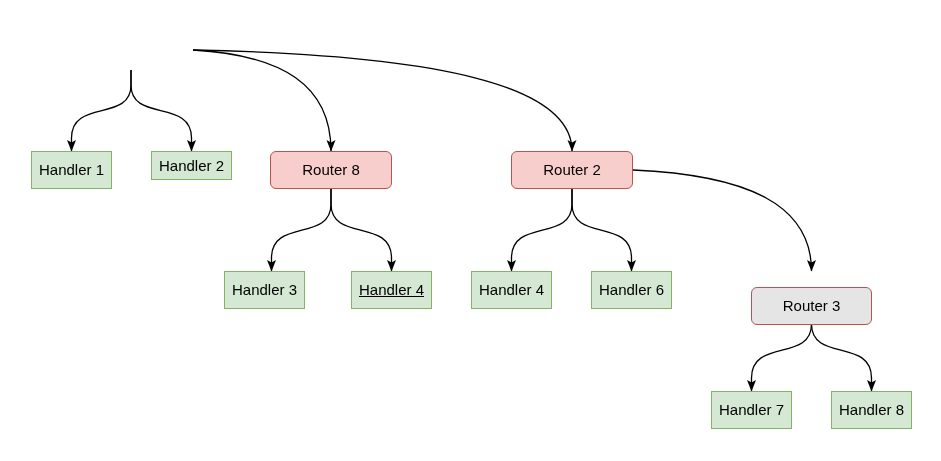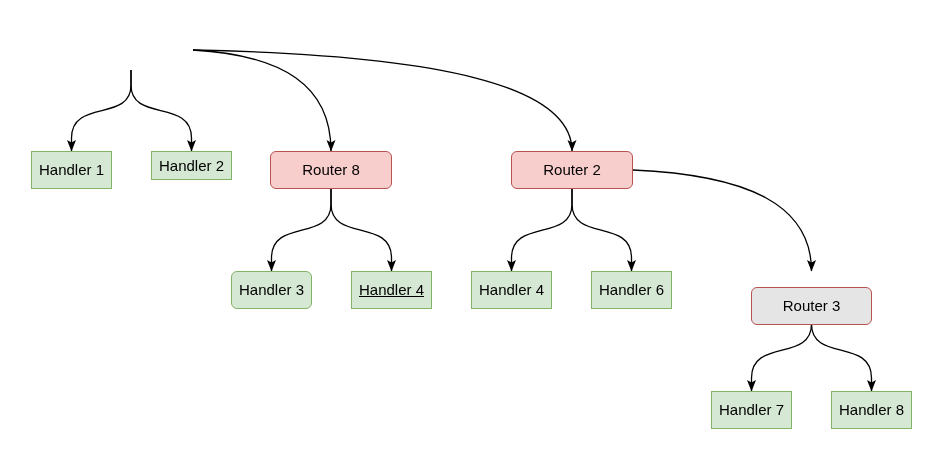--- a/index.html
+++ b/index.html
@@ -69,21 +69,21 @@
         <path d="M 633 170 C 749.025 175.05, 811.5 205.35, 811.5 271" fill="none" stroke="#000000" stroke-width="1.3" marker-end="url(#arrow)"></path>
         <path d="M 811.5 309 L 811.5 324 C 811.5 362, 751.5 338, 751.5 378 L 751.5 391" fill="none" stroke="#000000" stroke-width="1.3" marker-end="url(#arrow)"></path>
         <path d="M 811.5 309 L 811.5 324 C 811.5 362, 871.5 338, 871.5 378 L 871.5 391" fill="none" stroke="#000000" stroke-width="1.3" marker-end="url(#arrow)"></path>
       </g>
   </svg>
 
   <div class="node handler" style="left: 31px; top: 151px; width: 81px; height: 38px; background: rgb(213, 232, 212); border-color: rgb(130, 179, 102);"><span>Handler 1</span></div>
   <div class="node handler" style="left: 151px; top: 151px; width: 81px; height: 29px; background: rgb(213, 232, 212); border-color: rgb(130, 179, 102);"><span>Handler 2</span></div>
   <div class="node router" style="left: 270px; top: 151px; width: 122px; height: 38px; background: rgb(248, 206, 204); border-color: rgb(184, 84, 80);"><span>Router 8</span></div>
   <div class="node router" style="left: 511px; top: 151px; width: 122px; height: 38px; background: rgb(248, 206, 204); border-color: rgb(184, 84, 80);"><span>Router 2</span></div>
-  <div class="node handler" style="left: 231px; top: 271px; width: 81px; height: 38px; background: rgb(213, 232, 212); border-color: rgb(130, 179, 102); border-radius: 6px;"><span>Handler 3</span></div>
+  <div class="node handler" style="left: 224px; top: 271px; width: 81px; height: 38px; background: rgb(213, 232, 212); border-color: rgb(130, 179, 102);"><span>Handler 3</span></div>
   <div class="node handler" style="left: 351px; top: 271px; width: 81px; height: 38px; background: rgb(213, 232, 212); border-color: rgb(130, 179, 102); text-decoration: underline;"><span>Handler 4</span></div>
   <div class="node handler" style="left: 471px; top: 271px; width: 81px; height: 38px; background: rgb(213, 232, 212); border-color: rgb(130, 179, 102);"><span>Handler 4</span></div>
   <div class="node handler" style="left: 591px; top: 271px; width: 81px; height: 38px; background: rgb(213, 232, 212); border-color: rgb(130, 179, 102);"><span>Handler 6</span></div>
   <div class="node router" style="left: 751px; top: 287px; width: 121px; height: 38px; background: #e5e5e5; border-color: rgb(184, 84, 80);"><span>Router 3</span></div>
   <div class="node handler" style="left: 711px; top: 391px; width: 81px; height: 38px; background: rgb(213, 232, 212); border-color: rgb(130, 179, 102);"><span>Handler 7</span></div>
   <div class="node handler" style="left: 831px; top: 391px; width: 81px; height: 38px; background: rgb(213, 232, 212); border-color: rgb(130, 179, 102);"><span>Handler 8</span></div>
 
 </div>
 
 </body></html>

